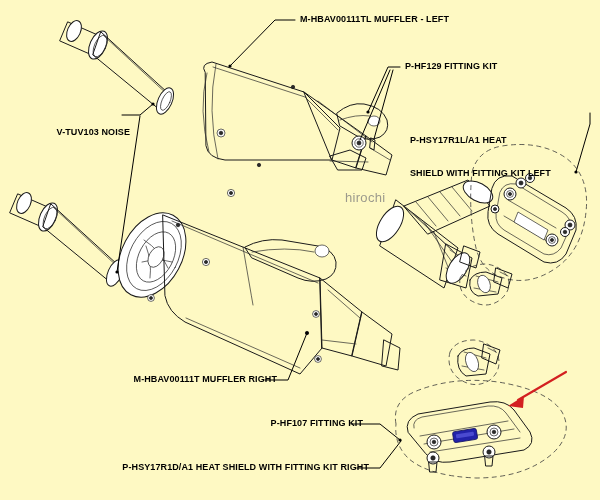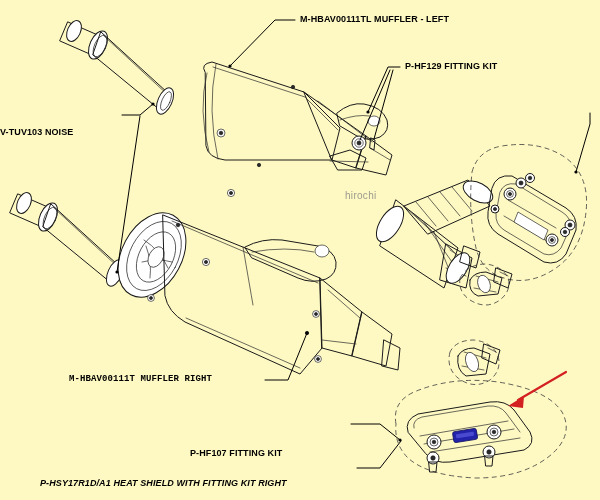--- a/index.html
+++ b/index.html
@@ -39,26 +39,26 @@
   .lbl {
     position: absolute;
     font-family: "Liberation Sans", sans-serif;
     font-size: 9px;
     font-weight: 600;
     color: #000000;
     letter-spacing: 0.1px;
     line-height: 11px;
     white-space: pre;
   }
-  .lbl.right { text-align: left; }
+  .lbl.right { text-align: right; padding-left: 12px; }
   .lbl.left { text-align: left; }
   .watermark {
     position: absolute;
     font-family: "Liberation Sans", sans-serif;
-    font-size: 10px;
+    font-size: 13px;
     color: #7a7a7a;
     opacity: 0.75;
     letter-spacing: 0.3px;
   }
 </style>
 </head>
 <body>
 
 <div id="diagram-root">
 
@@ -308,22 +308,26 @@
   </svg>
 
   <div class="lbl left" style="left:300px; top:14px;">M-HBAV00111TL MUFFLER - LEFT</div>
 
   <div class="lbl left" style="left:405px; top:61px;text-align:center;">P-HF129 FITTING KIT</div>
 
   <div class="lbl right" style="left:0px; top:105px; width:118px;">
     <div>V-TUV103 NOISE</div>
   </div>
 
-
-  <div class="lbl right" style="left:69px; top:374px; width:210px;font-family:Liberation Mono, monospace;">M-HBAV00111T MUFFLER RIGHT</div>
-
-  <div class="lbl right" style="left:190px; top:418px; width:161px;margin-top:30px;">P-HF107 FITTING KIT</div>
-
-  <div class="lbl right" style="left:40px; top:478px; width:317px;font-style:italic;">P-HSY17R1D/A1 HEAT SHIELD WITH FITTING KIT RIGHT</div>
+  <div class="lbl left" style="left:410px; top:113px;">
+    <div>P-HSY17R1L/A1 HEAT</div>
+    <div>SHIELD WITH FITTING KIT LEFT</div>
+  </div>
+
+  <div class="lbl right" style="left:55px; top:374px; width:210px;">M-HBAV00111T MUFFLER RIGHT</div>
+
+  <div class="lbl right" style="left:190px; top:418px; width:161px;">P-HF107 FITTING KIT</div>
+
+  <div class="lbl right" style="left:40px; top:462px; width:317px;">P-HSY17R1D/A1 HEAT SHIELD WITH FITTING KIT RIGHT</div>
 
   <div class="watermark" style="left:345px; top:190px;">hirochi</div>
 
 </div>
 
 </body></html>

